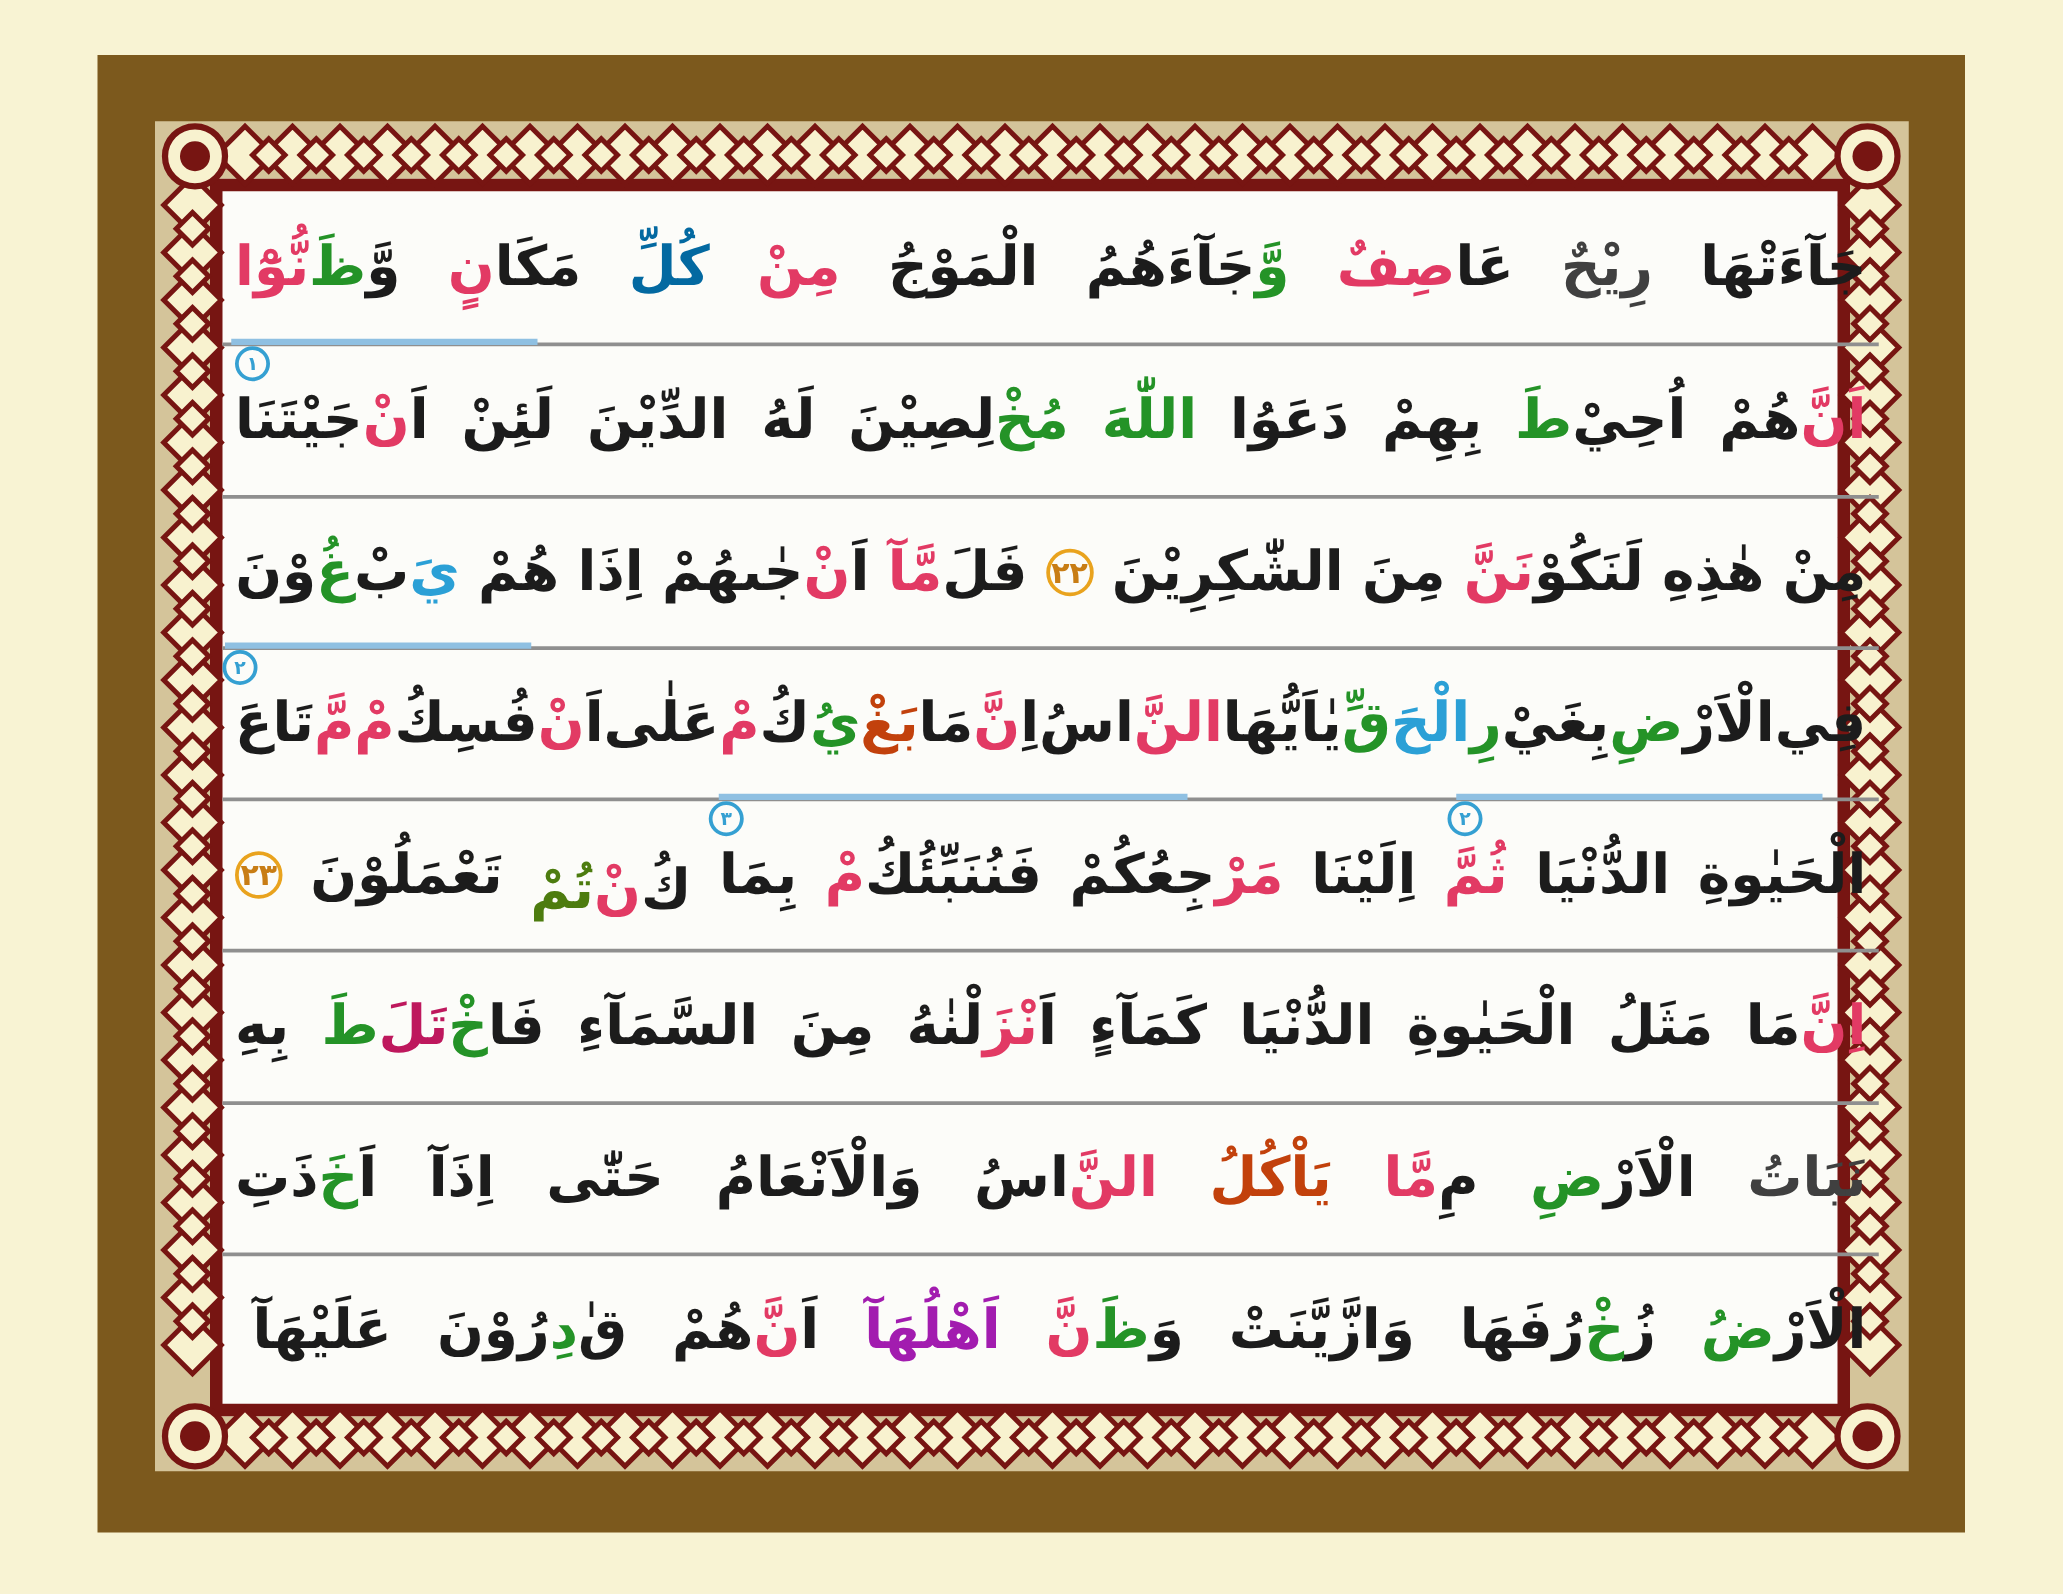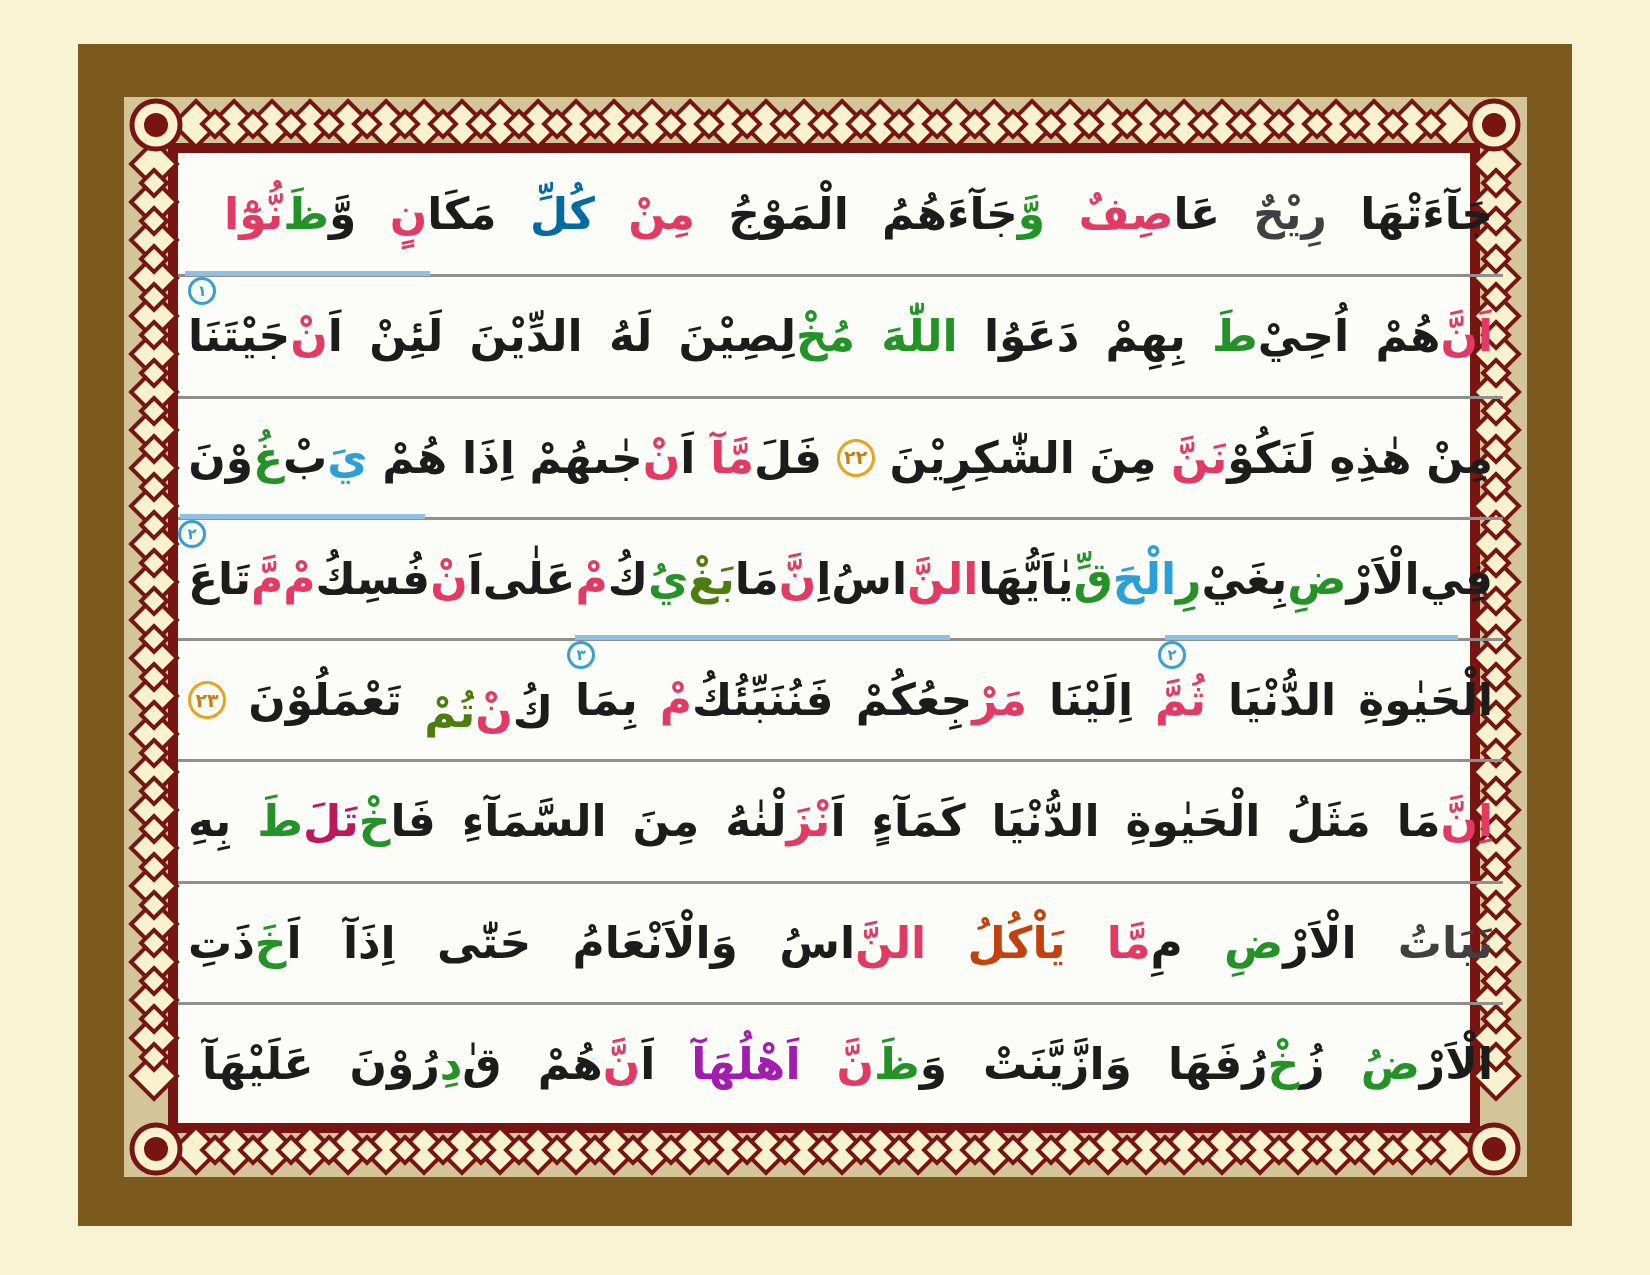--- a/index.html
+++ b/index.html
@@ -21,21 +21,21 @@
   .line{
     display:flex;direction:rtl;justify-content:space-between;align-items:center;
     padding:0 10px;font-size:44px;font-weight:bold;line-height:1;white-space:nowrap;
     box-sizing:border-box;
   }
   .line.sep{border-top:3px solid #8f8f8f;}
   .word{display:inline-flex;align-items:baseline;}
   .verse-badge{
     display:inline-flex;align-items:center;justify-content:center;
     width:38px;height:38px;border-radius:50%;box-sizing:border-box;
-    font-size:19px;font-weight:bold;flex:0 0 auto;align-self:center;
+    font-size:24px;font-weight:bold;flex:0 0 auto;align-self:center;
   }
   .marker-layer{position:absolute;left:178px;top:153px;width:1294px;height:970px;pointer-events:none;}
   .blue-underline{position:absolute;height:5px;}
   .section-badge{
     position:absolute;width:28px;height:28px;border-radius:50%;box-sizing:border-box;
     display:flex;align-items:center;justify-content:center;
     font-size:15px;font-weight:bold;background:#fcfcf9;
   }
 </style>
 </head>
@@ -312,21 +312,21 @@
         <span class="word">
           <span style="color: #0369a1;">كُلِّ</span>
         </span>
         <span class="word">
           <span style="color: rgb(28, 28, 28);">مَكَا</span>
           <span style="color: rgb(226, 58, 100);">نٍ</span>
         </span>
         <span class="word">
           <span style="color: rgb(28, 28, 28);">وَّ</span>
           <span style="color: rgb(36, 147, 39);">ظَ</span>
-          <span style="color: rgb(226, 58, 100); margin-left: 36px;">نُّوْٓا</span>
+          <span style="color: rgb(226, 58, 100);">نُّوْٓا</span>
         </span>
       </div>
       <div class="line sep">
         <span class="word">
           <span style="color: rgb(226, 58, 100);">اَنَّ</span>
           <span style="color: rgb(28, 28, 28);">هُمْ</span>
         </span>
         <span class="word">
           <span style="color: rgb(28, 28, 28);">اُحِيْ</span>
           <span style="color: rgb(36, 147, 39);">طَ</span>
@@ -421,21 +421,21 @@
         <span class="word">
           <span style="color: rgb(226, 58, 100);">النَّ</span>
           <span style="color: rgb(28, 28, 28);">اسُ</span>
         </span>
         <span class="word">
           <span style="color: rgb(28, 28, 28);">اِ</span>
           <span style="color: rgb(226, 58, 100);">نَّ</span>
           <span style="color: rgb(28, 28, 28);">مَا</span>
         </span>
         <span class="word">
-          <span style="color: #4d7c0f; text-align: right;">بَغْ</span>
+          <span style="color: #c2410c; text-align: right;">بَغْ</span>
           <span style="color: rgb(36, 147, 39);">يُ</span>
           <span style="color: rgb(28, 28, 28);">كُ</span>
           <span style="color: rgb(226, 58, 100);">مْ</span>
         </span>
         <span class="word">
           <span style="color: rgb(28, 28, 28);">عَلٰى</span>
         </span>
         <span class="word">
           <span style="color: rgb(28, 28, 28);">اَ</span>
           <span style="color: rgb(226, 58, 100);">نْ</span>

